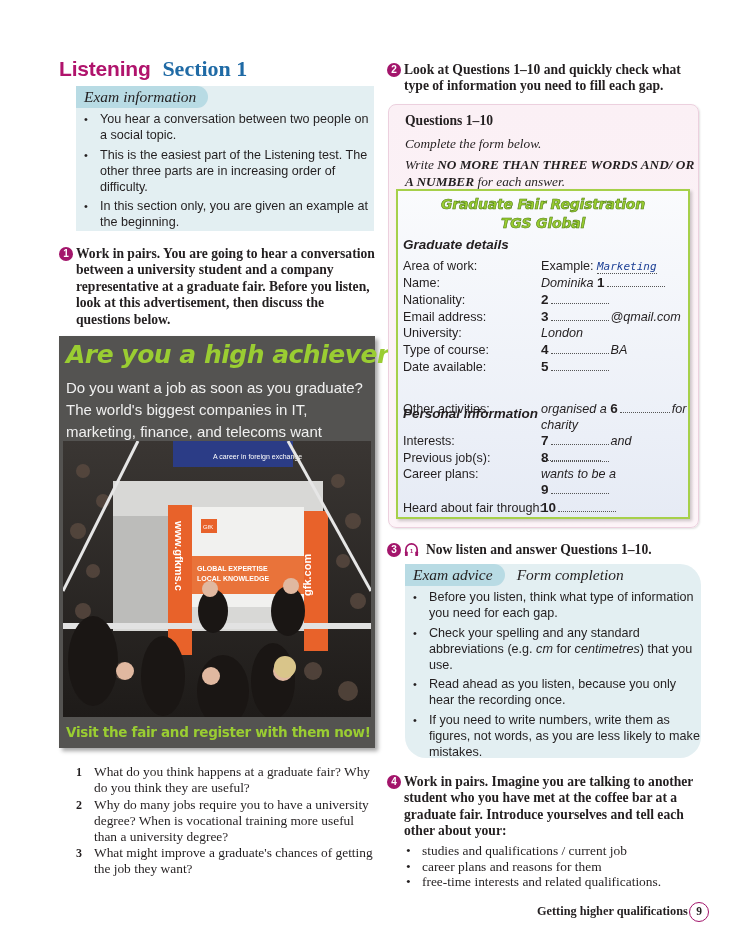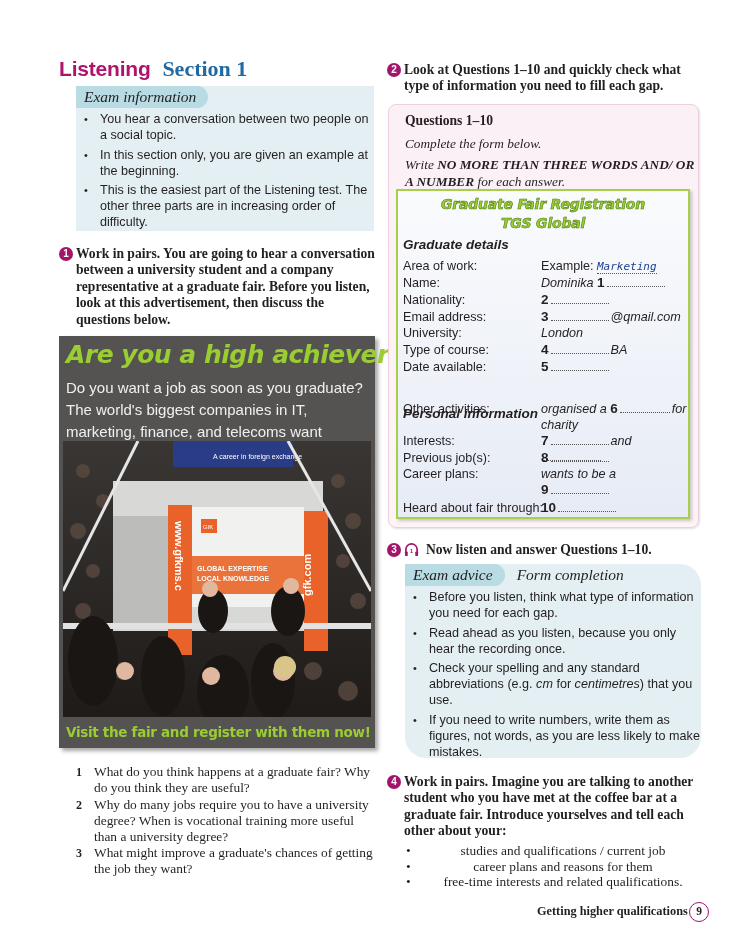--- a/index.html
+++ b/index.html
@@ -58,42 +58,42 @@
   
   .advice { position: absolute; left: 405px; top: 564px; width: 296px; height: 194px; background: #e3eff2; border-radius: 21px; }
   .advice .row1 { display: flex; align-items: center; }
   .advice .sub { font-family: "Liberation Serif", serif; font-style: italic; font-size: 15.5px; margin-left: 12px; }
   .advice ul { list-style: none; margin: 3px 0 0 6px; }
   .advice li { position: relative; padding-left: 18px; font-size: 12.6px; line-height: 16px; margin-bottom: 3.5px; color: #231f20; }
   .advice li::before { content: "•"; position: absolute; left: 2px; top: 0; font-size: 11px; }
   .advice li i { font-style: italic; }
 
   
-  .t4list { position: absolute; left: 404px; top: 843px; width: 300px; font-family: "Liberation Serif", serif; font-size: 13.4px; line-height: 15.7px; list-style: none; color: #231f20; text-align: center; }
+  .t4list { position: absolute; left: 404px; top: 843px; width: 300px; font-family: "Liberation Serif", serif; font-size: 13.4px; line-height: 15.7px; list-style: none; color: #231f20; }
   .t4list li { position: relative; padding-left: 18px; }
   .t4list li::before { content: "•"; position: absolute; left: 2px; top: 0; }
 
   
   .pfoot { position: absolute; left: 537px; top: 904px; font-family: "Liberation Serif", serif; font-weight: bold; font-size: 12.3px; color: #231f20; white-space: nowrap; }
   .pnum { position: absolute; left: 689px; top: 902px; width: 20px; height: 20px; border: 1.6px solid #a3156b; border-radius: 50%; text-align: center; line-height: 17px; font-family: "Liberation Serif", serif; font-size: 11.5px; font-weight: bold; color: #231f20; }
 </style>
 </head>
 <body>
 
 <div class="title">
   <span class="t1">Listening</span>
   <span class="t2">Section 1</span>
 </div>
 
 <div class="info-box">
   <span class="pill-label">Exam information</span>
   <ul>
     <li>You hear a conversation between two people on a social topic.</li>
+    <li>This is the easiest part of the Listening test. The other three parts are in increasing order of difficulty.</li>
     <li>In this section only, you are given an example at the beginning.</li>
-    <li>This is the easiest part of the Listening test. The other three parts are in increasing order of difficulty.</li>
   </ul>
 </div>
 
 <div class="task" style="left:59px; top:246px; width:316px;">
   <span class="num-circle">1</span>
   <span class="txt">Work in pairs. You are going to hear a conversation between a university student and a company representative at a graduate fair. Before you listen, look at this advertisement, then discuss the questions below.</span>
 </div>
 
 <div class="advert">
   <div class="headline">Are you a high achiever?</div>
@@ -264,22 +264,22 @@
   <span class="txt" style="padding-left:39px;">Now listen and answer Questions 1–10.</span>
 </div>
 
 <div class="advice">
   <div class="row1">
     <span class="pill-label">Exam advice</span>
     <span class="sub">Form completion</span>
   </div>
   <ul>
     <li>Before you listen, think what type of information you need for each gap.</li>
+    <li><span>Check your spelling and any standard abbreviations (e.g. </span><i>cm</i><span> for </span><i>centimetres</i><span>) that you use.</span></li>
     <li>Read ahead as you listen, because you only hear the recording once.</li>
-    <li><span>Check your spelling and any standard abbreviations (e.g. </span><i>cm</i><span> for </span><i>centimetres</i><span>) that you use.</span></li>
     <li>If you need to write numbers, write them as figures, not words, as you are less likely to make mistakes.</li>
   </ul>
 </div>
 
 <div class="task" style="left:387px; top:774px; width:320px;">
   <span class="num-circle">4</span>
   <span class="txt">Work in pairs. Imagine you are talking to another student who you have met at the coffee bar at a graduate fair. Introduce yourselves and tell each other about your:</span>
 </div>
 <ul class="t4list">
   <li>studies and qualifications / current job</li>

